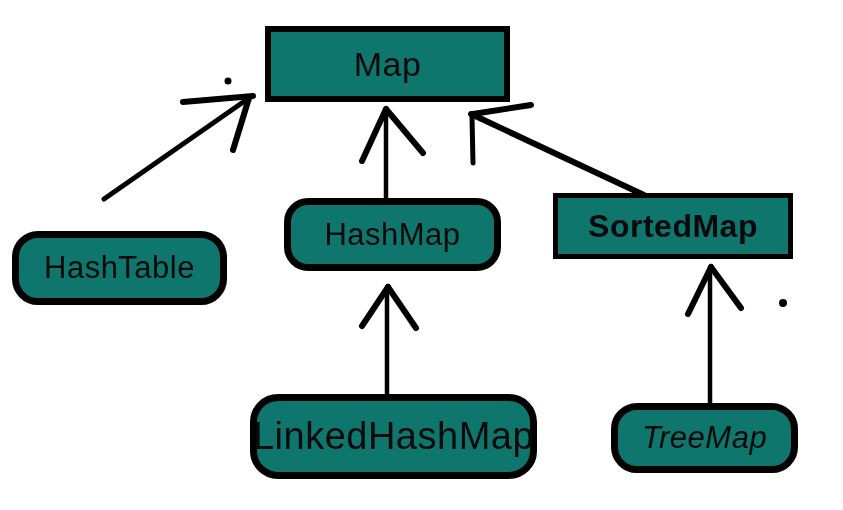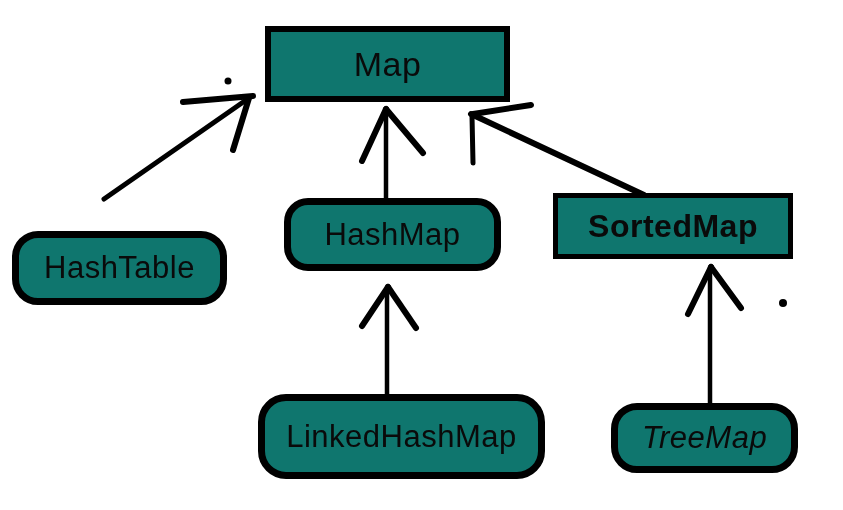--- a/index.html
+++ b/index.html
@@ -58,25 +58,25 @@
   }
   .node-sortedmap {
     left: 553px; top: 193px;
     width: 240px; height: 66px;
     border-width: 5px;
     border-radius: 0;
     font-size: 32px;
     font-weight: bold;
   }
   .node-linkedhashmap {
-    left: 258px; top: 394px;
+    left: 250px; top: 394px;
     width: 287px; height: 85px;
     border-width: 7px;
     border-radius: 28px;
-    font-size: 31px;
+    font-size: 38px;
   }
   .node-treemap {
     left: 611px; top: 403px;
     width: 187px; height: 70px;
     border-width: 7px;
     border-radius: 26px;
     font-size: 31px;
     font-style: italic;
   }
   .stroke {

